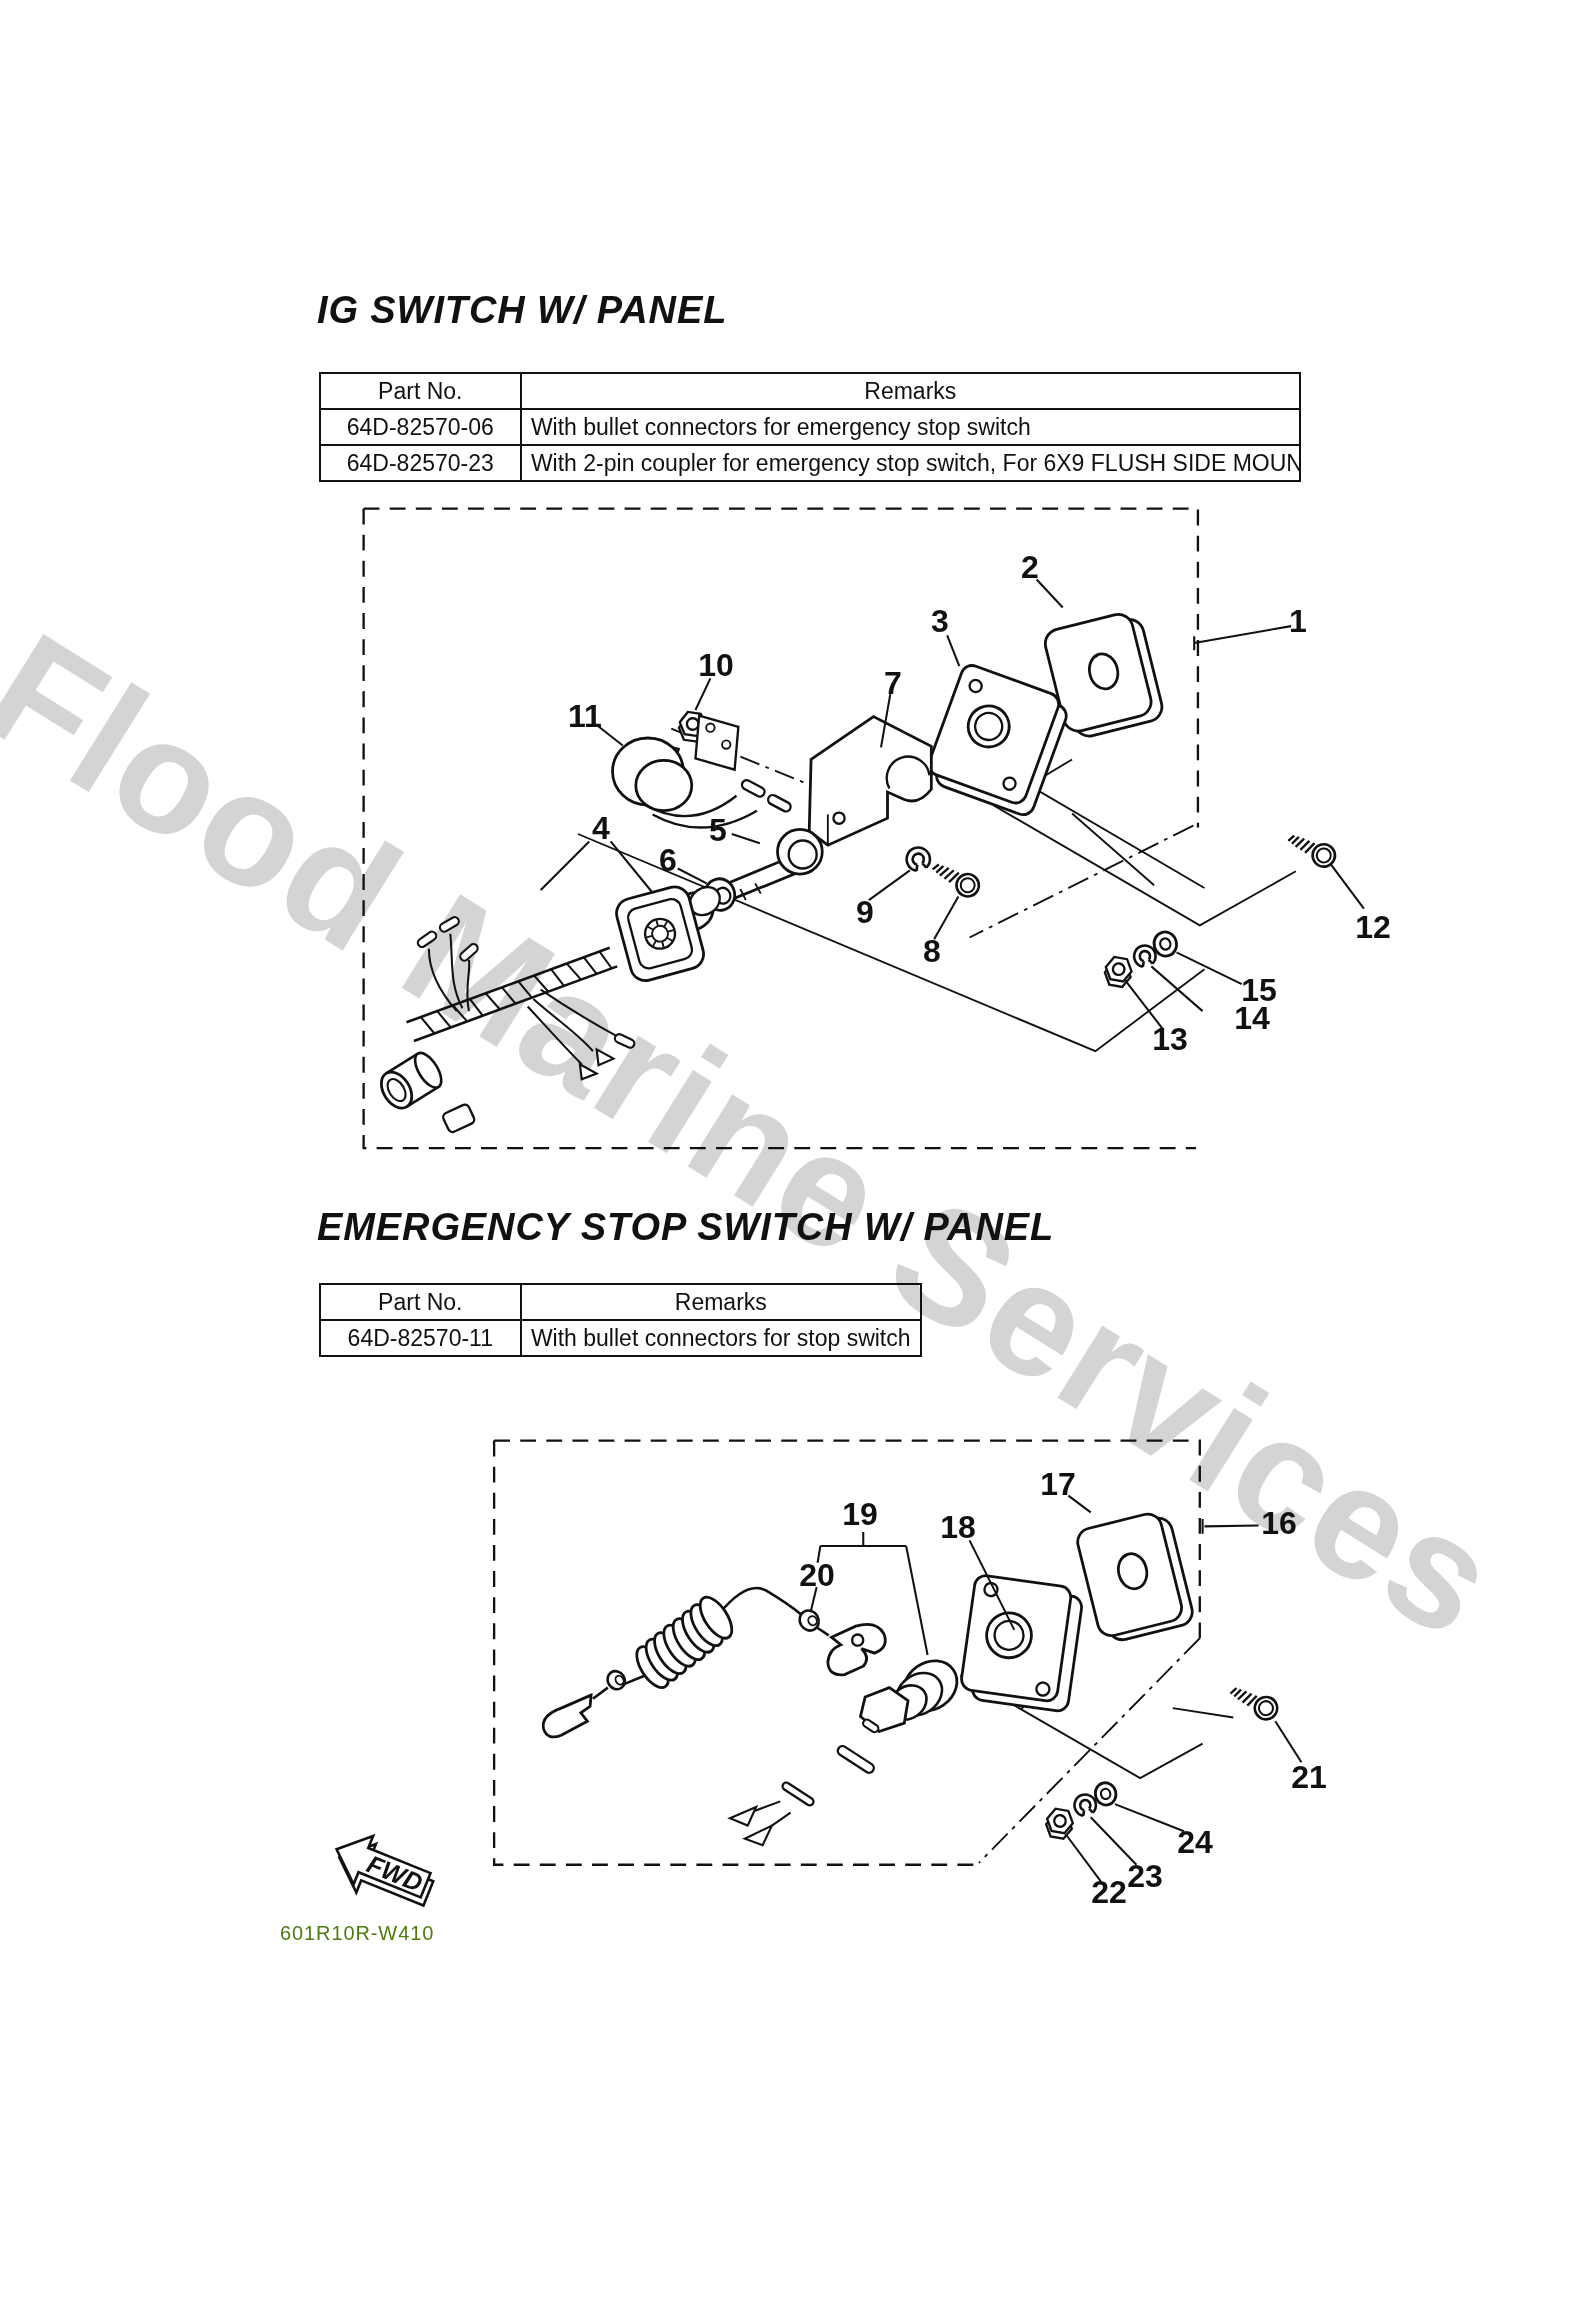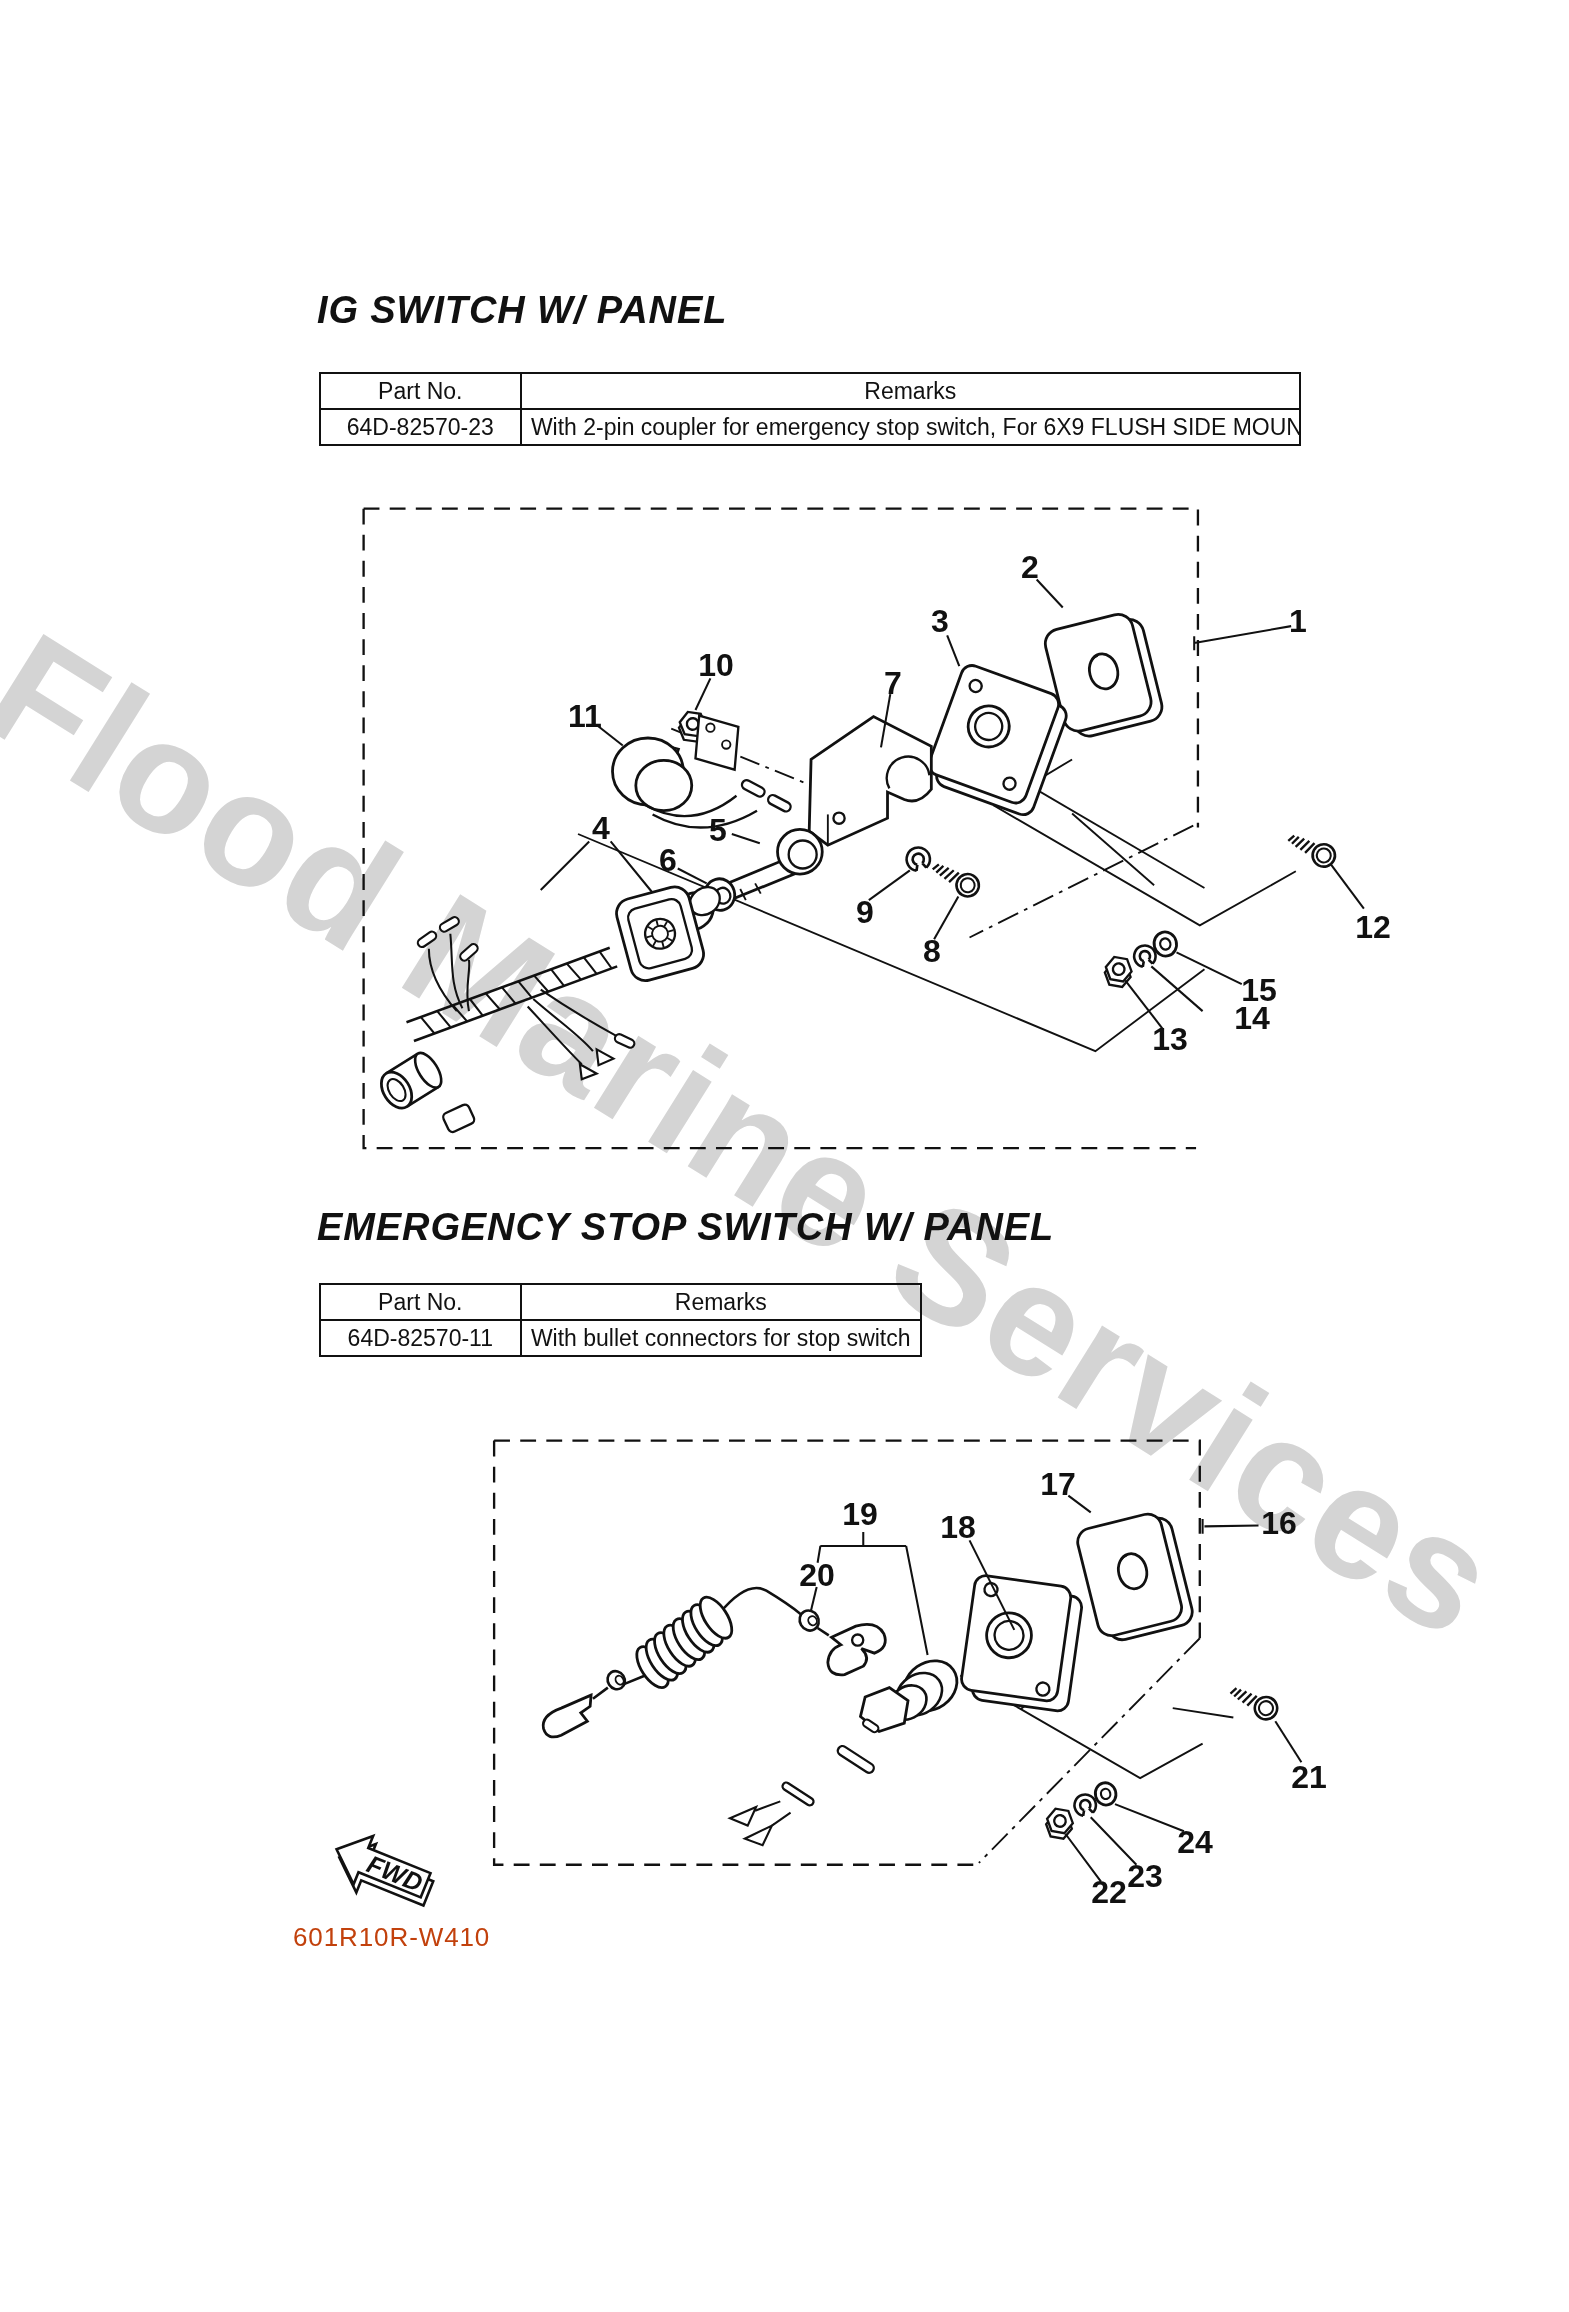--- a/index.html
+++ b/index.html
@@ -34,40 +34,44 @@
   td.partno{text-align:center;width:180px;}
   td.remarks{text-align:left;padding-left:13px;}
   .callout{
     position:absolute;font-size:32px;font-weight:700;color:#111;
     transform:translate(-50%,-50%);line-height:1;white-space:nowrap;
   }
   .diagram-svg{position:absolute;}
   #svg-1{left:317px;top:503px;}
   #svg-2{left:317px;top:1380px;}
   .code-text{
-    position:absolute;left:293px;top:1922px;font-size:26px;color:#c2410c;
+    position:absolute;left:280px;top:1922px;font-size:20px;color:#4d7c0f;
     letter-spacing:0.9px;
   }
   svg .ln{stroke:#111;fill:none;}
   svg .part{stroke:#111;fill:#fff;}
 </style>
 </head>
 <body>
 
 <div class="watermark">Flood Marine Services</div>
 
 <div class="content">
 
   <div id="title-1" class="section-title">IG SWITCH W/ PANEL</div>
 
   <table id="table-1" class="parts">
     <tbody>
         <tr>
       <th style="width:180px;">Part No.</th>
       <th>Remarks</th>
+    </tr>
+    <tr>
+      <td class="partno">64D-82570-06</td>
+      <td class="remarks">With bullet connectors for emergency stop switch</td>
     </tr>
     <tr>
       <td class="partno">64D-82570-23</td>
       <td class="remarks">With 2-pin coupler for emergency stop switch, For 6X9 FLUSH SIDE MOUNT RC</td>
     </tr>
   </tbody>
     </table>
 
   <svg id="svg-1" class="diagram-svg" width="1100" height="662" viewBox="0 0 1180 710">
 

